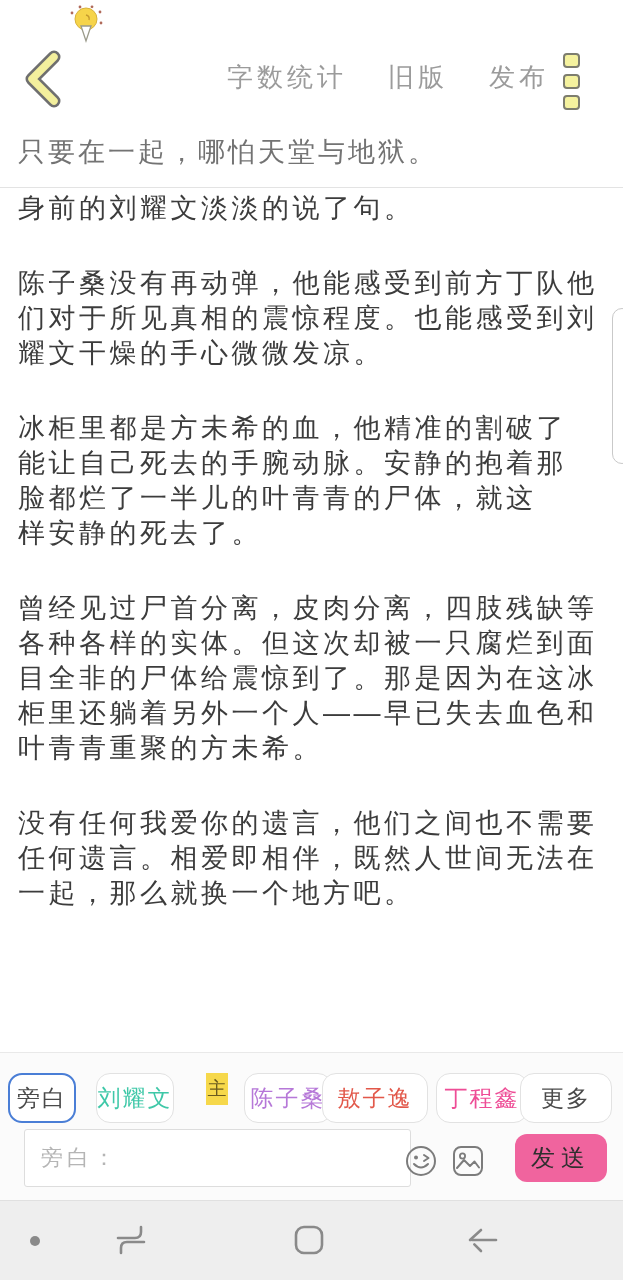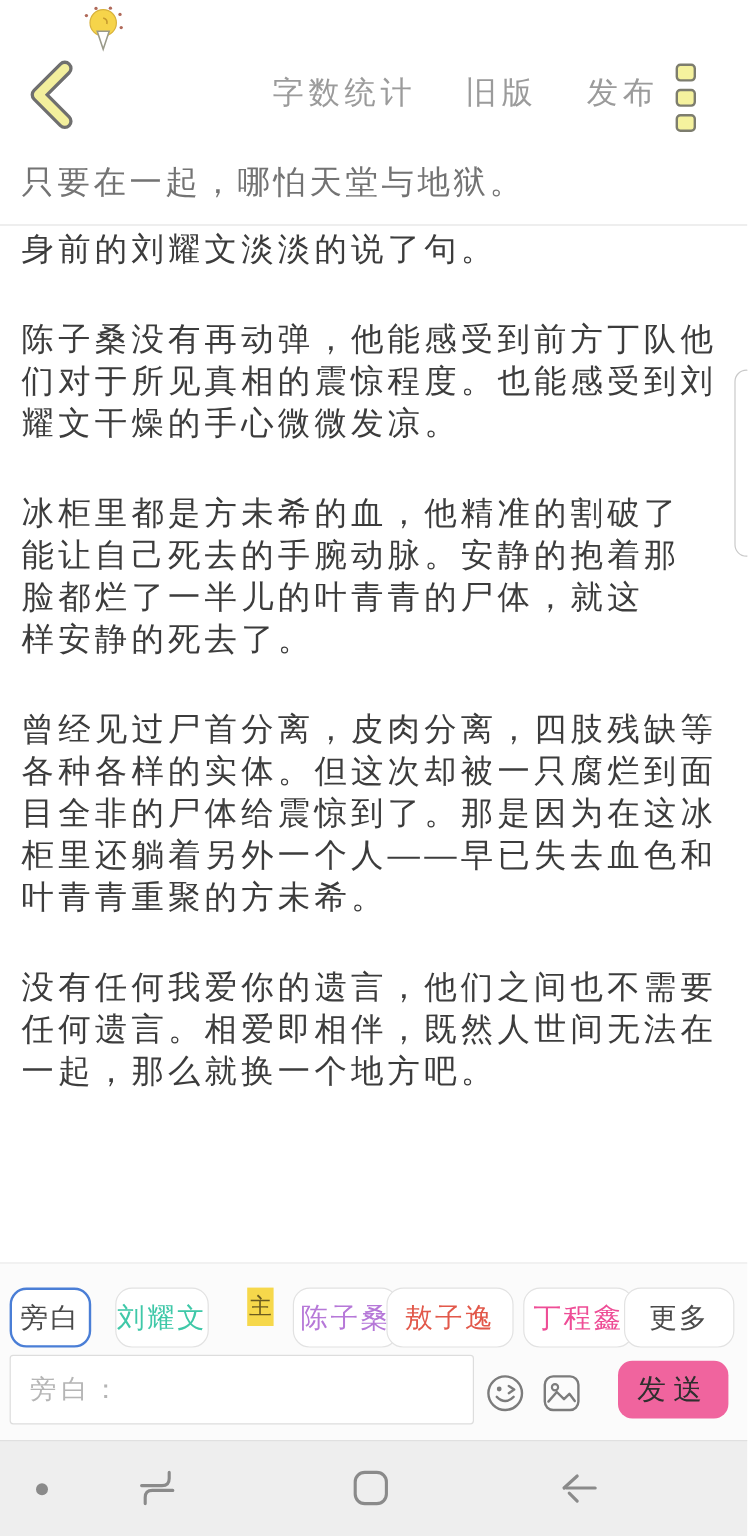--- a/index.html
+++ b/index.html
@@ -28,21 +28,21 @@
   .panel{position:absolute;left:0;top:1052px;width:623px;height:148px;background:#fbfbfb;border-top:1px solid #e9e9e9;}
   .chip{position:absolute;top:20px;height:50px;background:#ffffff;border:1.5px solid #e2e2e2;border-radius:14px;display:flex;align-items:center;justify-content:center;font-size:23px;letter-spacing:2px;cursor:pointer;white-space:nowrap;}
   .chip.selected{border:2px solid #4a7ed6;justify-content:center;}
   .chip-c1{left:8px;width:68px;color:#4a4a4a;}
   .chip-c2{left:96px;width:78px;color:#3fc8a8;}
   .chip-c3{left:226px;width:88px;color:#b678d8;margin-left:18px;}
   .chip-c4{left:322px;width:106px;color:#e2584a;}
   .chip-c5{left:436px;width:92px;color:#ee4d96;}
   .chip-c6{left:520px;width:92px;color:#4a4a4a;z-index:3;border-radius:14px;}
   .main-badge{position:absolute;left:206px;top:20px;width:22px;height:32px;background:#f6d84b;color:#6b5b1f;font-size:19px;display:flex;align-items:center;justify-content:center;z-index:4;}
-  .input-box{position:absolute;left:8px;top:76px;width:387px;height:58px;background:#ffffff;border:1px solid #dddddd;border-radius:3px;display:flex;align-items:center;padding-left:16px;cursor:text;}
+  .input-box{position:absolute;left:24px;top:76px;width:387px;height:58px;background:#ffffff;border:1px solid #dddddd;border-radius:3px;display:flex;align-items:center;padding-left:16px;cursor:text;}
   .input-placeholder{font-size:22px;color:#b5b5b5;letter-spacing:4px;}
   .icon-btn{position:absolute;cursor:pointer;}
   .emoji-btn{left:405px;top:92px;width:32px;height:32px;}
   .image-btn{left:452px;top:92px;width:32px;height:32px;}
   .send-btn{position:absolute;left:515px;top:81px;width:92px;height:48px;background:#f0649e;border:none;border-radius:12px;font-size:24px;color:#2f2f2f;letter-spacing:6px;cursor:pointer;display:flex;align-items:center;justify-content:center;}
 
   
   .navbar{position:absolute;left:0;top:1200px;width:623px;height:80px;background:#eeeeee;border-top:1px solid #e0e0e0;}
   .nav-dot{position:absolute;left:30px;top:1236px;width:10px;height:10px;border-radius:50%;background:#8a8a8a;cursor:pointer;}
   .nav-ic{position:absolute;cursor:pointer;}

